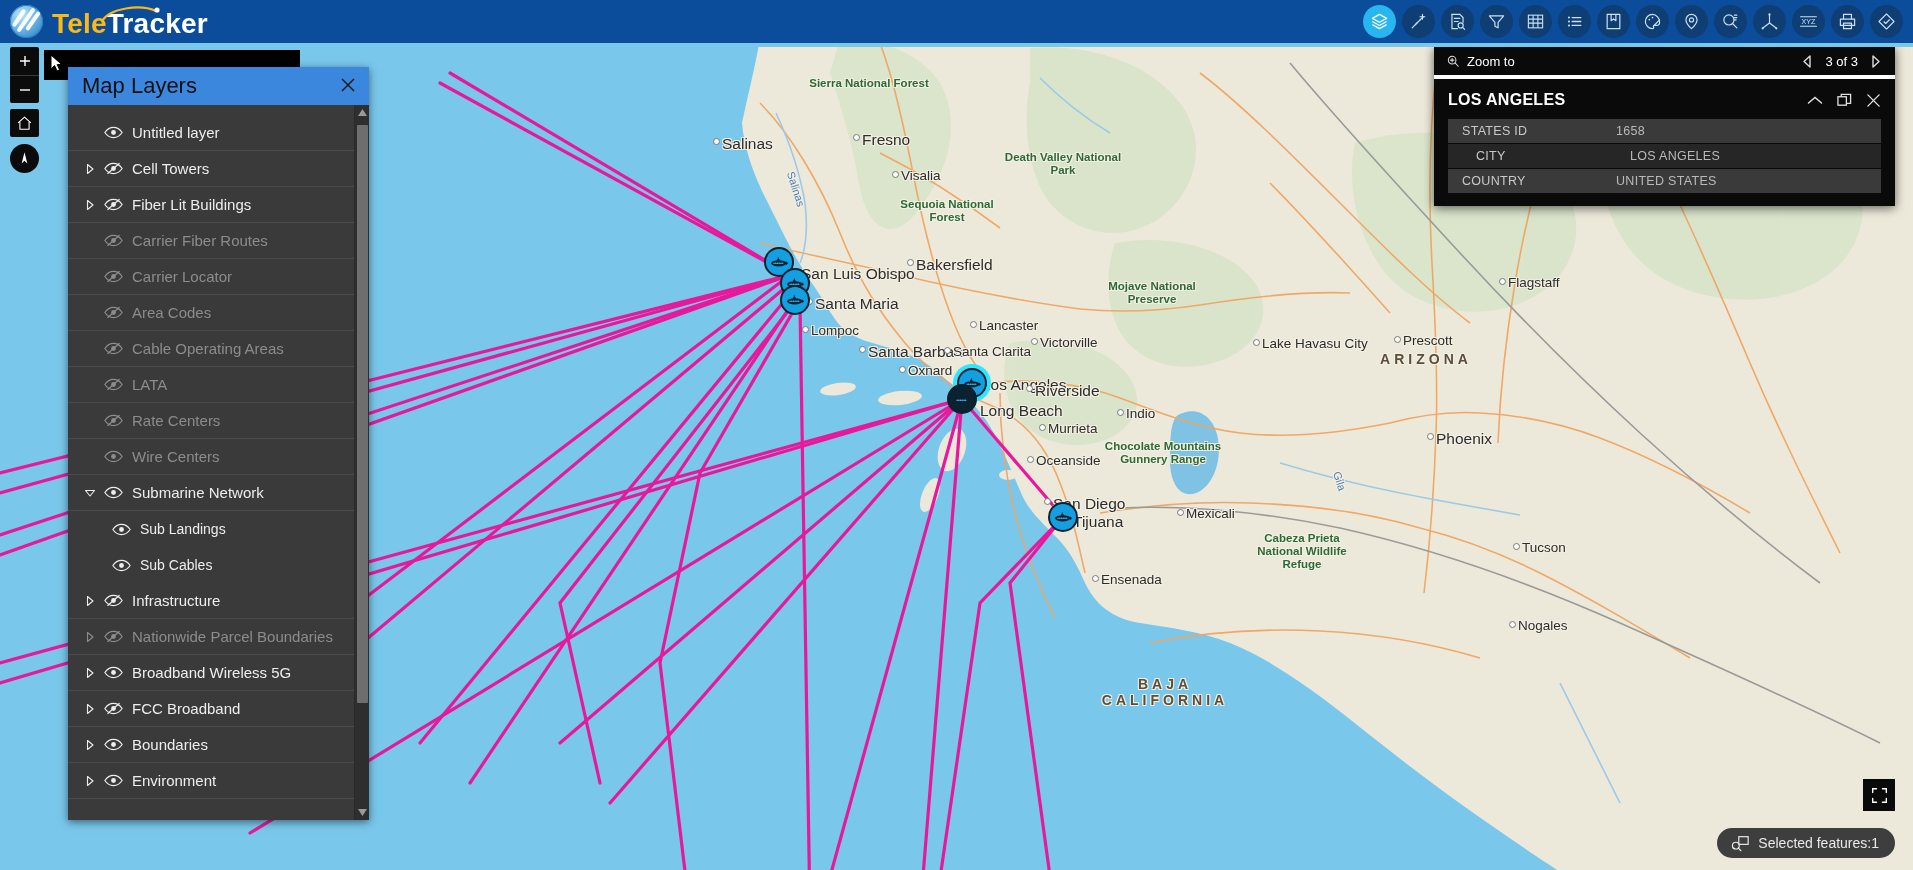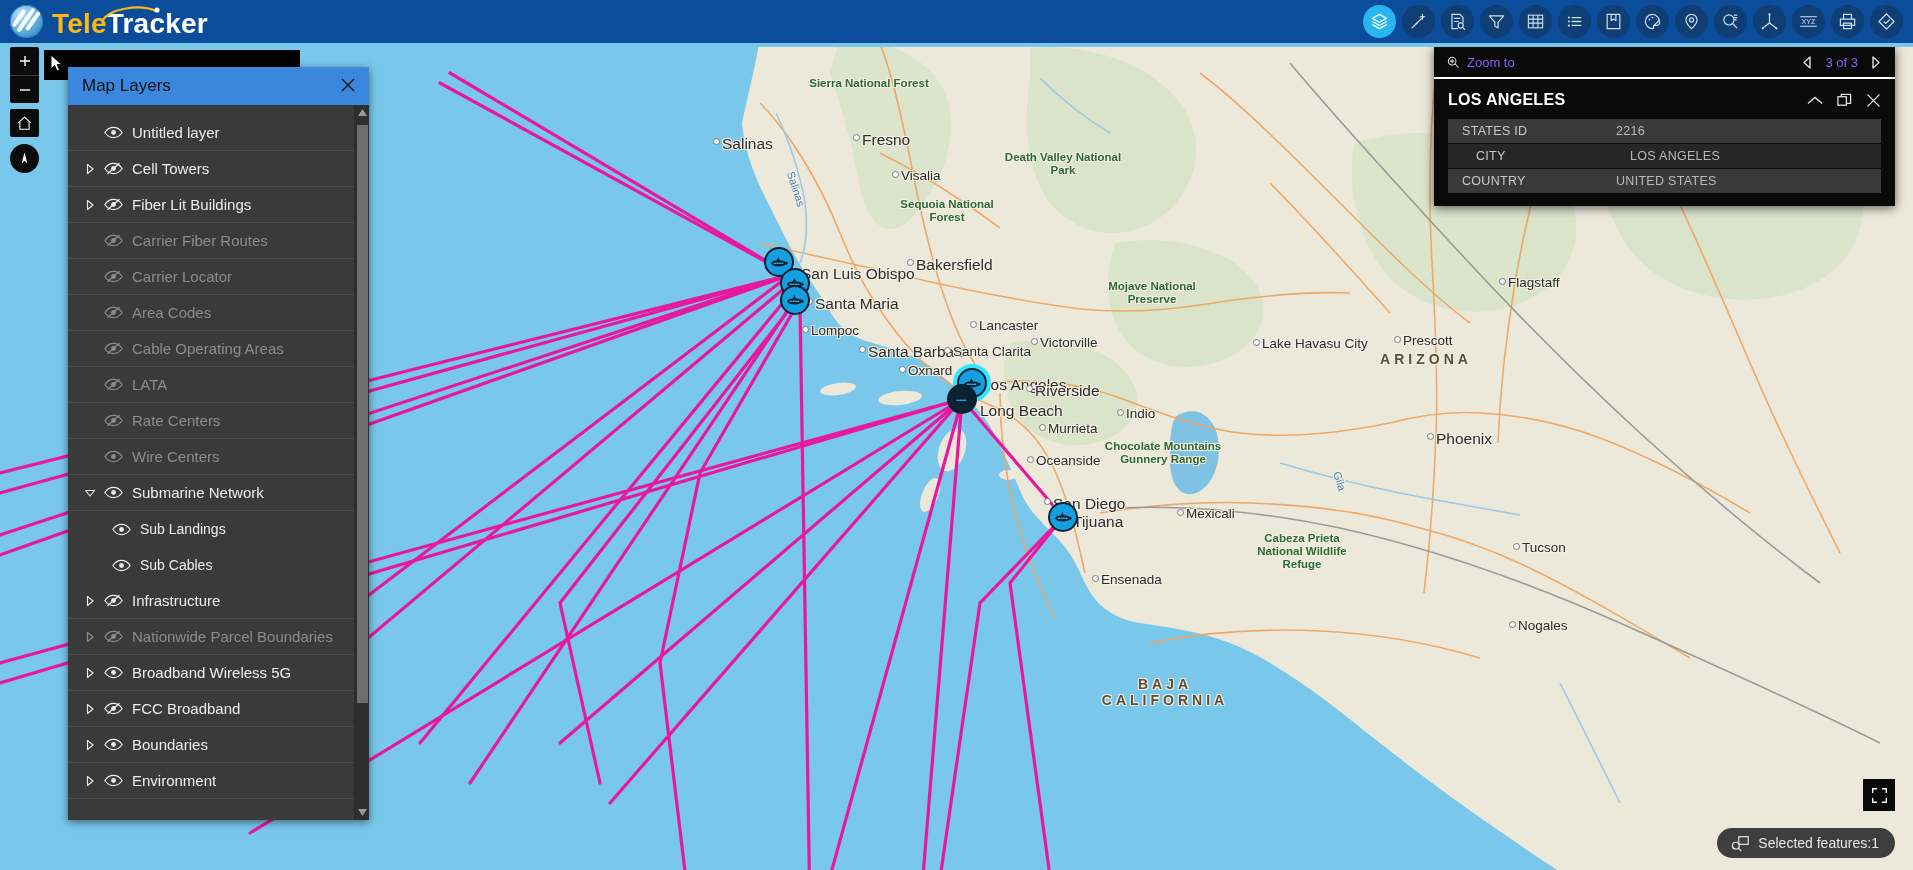--- a/index.html
+++ b/index.html
@@ -98,21 +98,21 @@
   #layers-panel {
     position: absolute; left: 68px; top: 67px; width: 301px; height: 753px;
     z-index: 50; background: #3A3A3A;
     box-shadow: 0 2px 8px rgba(0,0,0,.5);
     display: flex; flex-direction: column;
   }
   #layers-head {
     height: 38px; background: #3C87DE; display:flex; align-items:center;
     padding: 0 12px 0 14px; flex: none;
   }
-  #layers-title { color:#111; font-size: 17px; }
+  #layers-title { color:#111; font-size: 22px; }
   #layers-close { margin-left:auto; cursor:pointer; color:#1a1a1a; font-size:20px; line-height:1; }
   #layers-body { position: relative; flex: 1; overflow: hidden; display:flex; }
   #layers-list { flex: 1; padding: 10px 0 0 0; overflow: hidden; text-align: right; }
   .lrow {
     display: flex; align-items: center; gap: 9px;
     padding: 8px 10px 8px 16px; min-height: 36px;
     border-bottom: 1px solid #4a4a4a;
     color: #EDEDED; font-size: 15px; cursor: pointer;
   }
   .lrow.dim { color: #8C8C8C; }
@@ -129,21 +129,21 @@
             background: #6E6E6E; border-radius: 1px; cursor: pointer; }
 
   
   #popup {
     position: absolute; right: 18px; top: 47px; width: 461px;
     background: #0A0A0A; z-index: 55; color: #e6e6e6;
     box-shadow: 0 2px 10px rgba(0,0,0,.6);
   }
   #popup-nav {
     height: 32px; display:flex; align-items:center; padding: 0 14px 0 12px;
-    border-bottom: 2px solid #ffffff; font-size: 13px; color:#8b5cf6;
+    border-bottom: 4px solid #ffffff; font-size: 13px; color:#ffffff;
   }
   #zoom-to { display:flex; align-items:center; gap:7px; cursor:pointer; }
   #popup-pager { margin-left:auto; display:flex; align-items:center; gap:12px; font-size:13px; }
   .pgarrow { cursor:pointer; display:flex; }
   #popup-title-row { display:flex; align-items:center; padding: 12px 14px 10px 14px; }
   #popup-title { font-size: 16px; font-weight: bold; letter-spacing:.3px; color:#fff;}
   #popup-actions { margin-left:auto; display:flex; align-items:center; gap: 14px; }
   #popup-actions span { cursor:pointer; display:flex; }
   #popup-table { padding: 0 14px 12px 14px; }
   .prow { display:flex; height: 24px; align-items:center; font-size: 12.5px; margin-bottom: 1px; }
@@ -884,21 +884,21 @@
         <span>
           <svg width="15" height="15" viewBox="0 0 16 16" stroke="#e0e0e0" stroke-width="1.5" stroke-linecap="round">
               <path d="M2 2 14 14M14 2 2 14"></path>
             </svg>
         </span>
       </div>
     </div>
     <div id="popup-table">
         <div class="prow odd">
           <div class="pk">STATES ID</div>
-          <div class="pv">2216</div>
+          <div class="pv">1658</div>
         </div>
         <div class="prow even">
           <div class="pk">CITY</div>
           <div class="pv">LOS ANGELES</div>
         </div>
         <div class="prow odd">
           <div class="pk">COUNTRY</div>
           <div class="pv">UNITED STATES</div>
         </div>
       </div>

